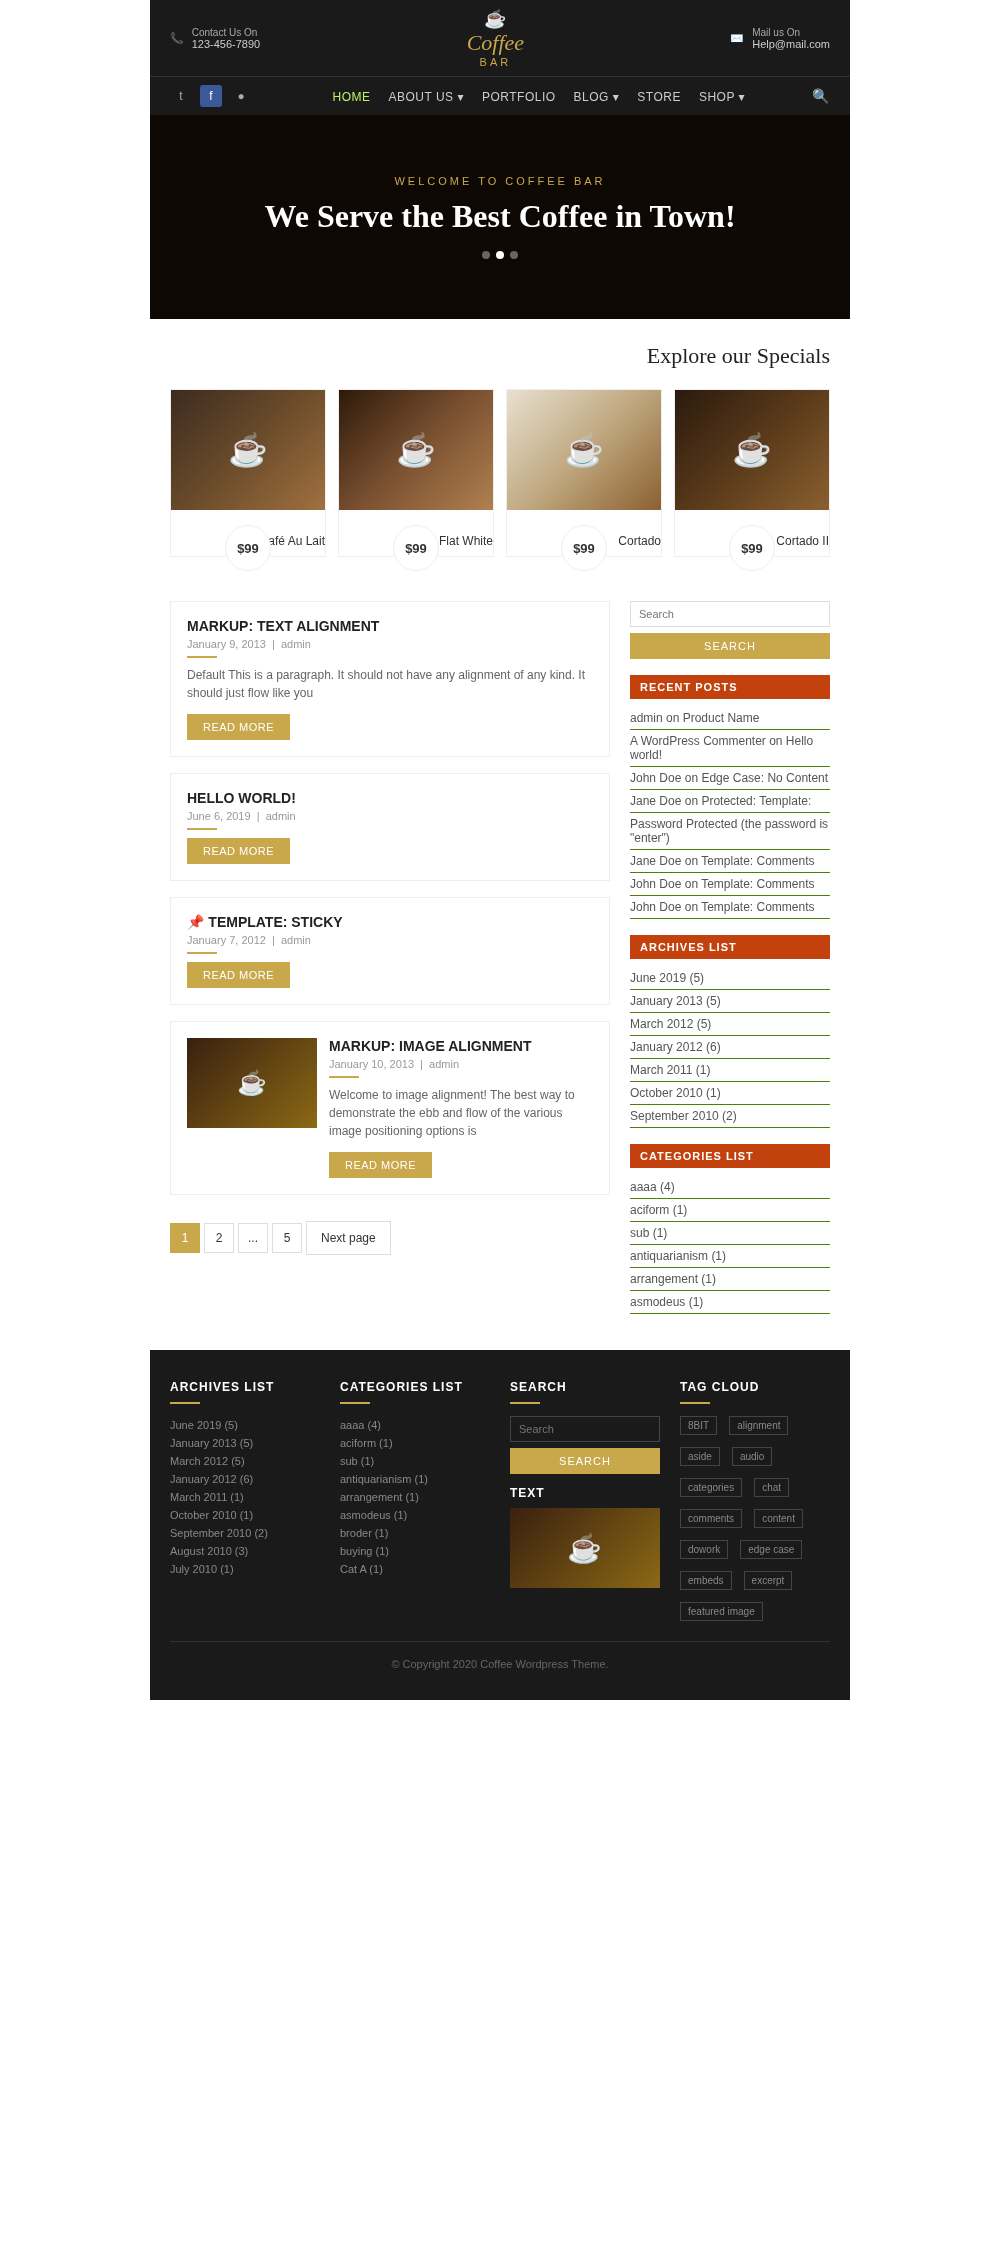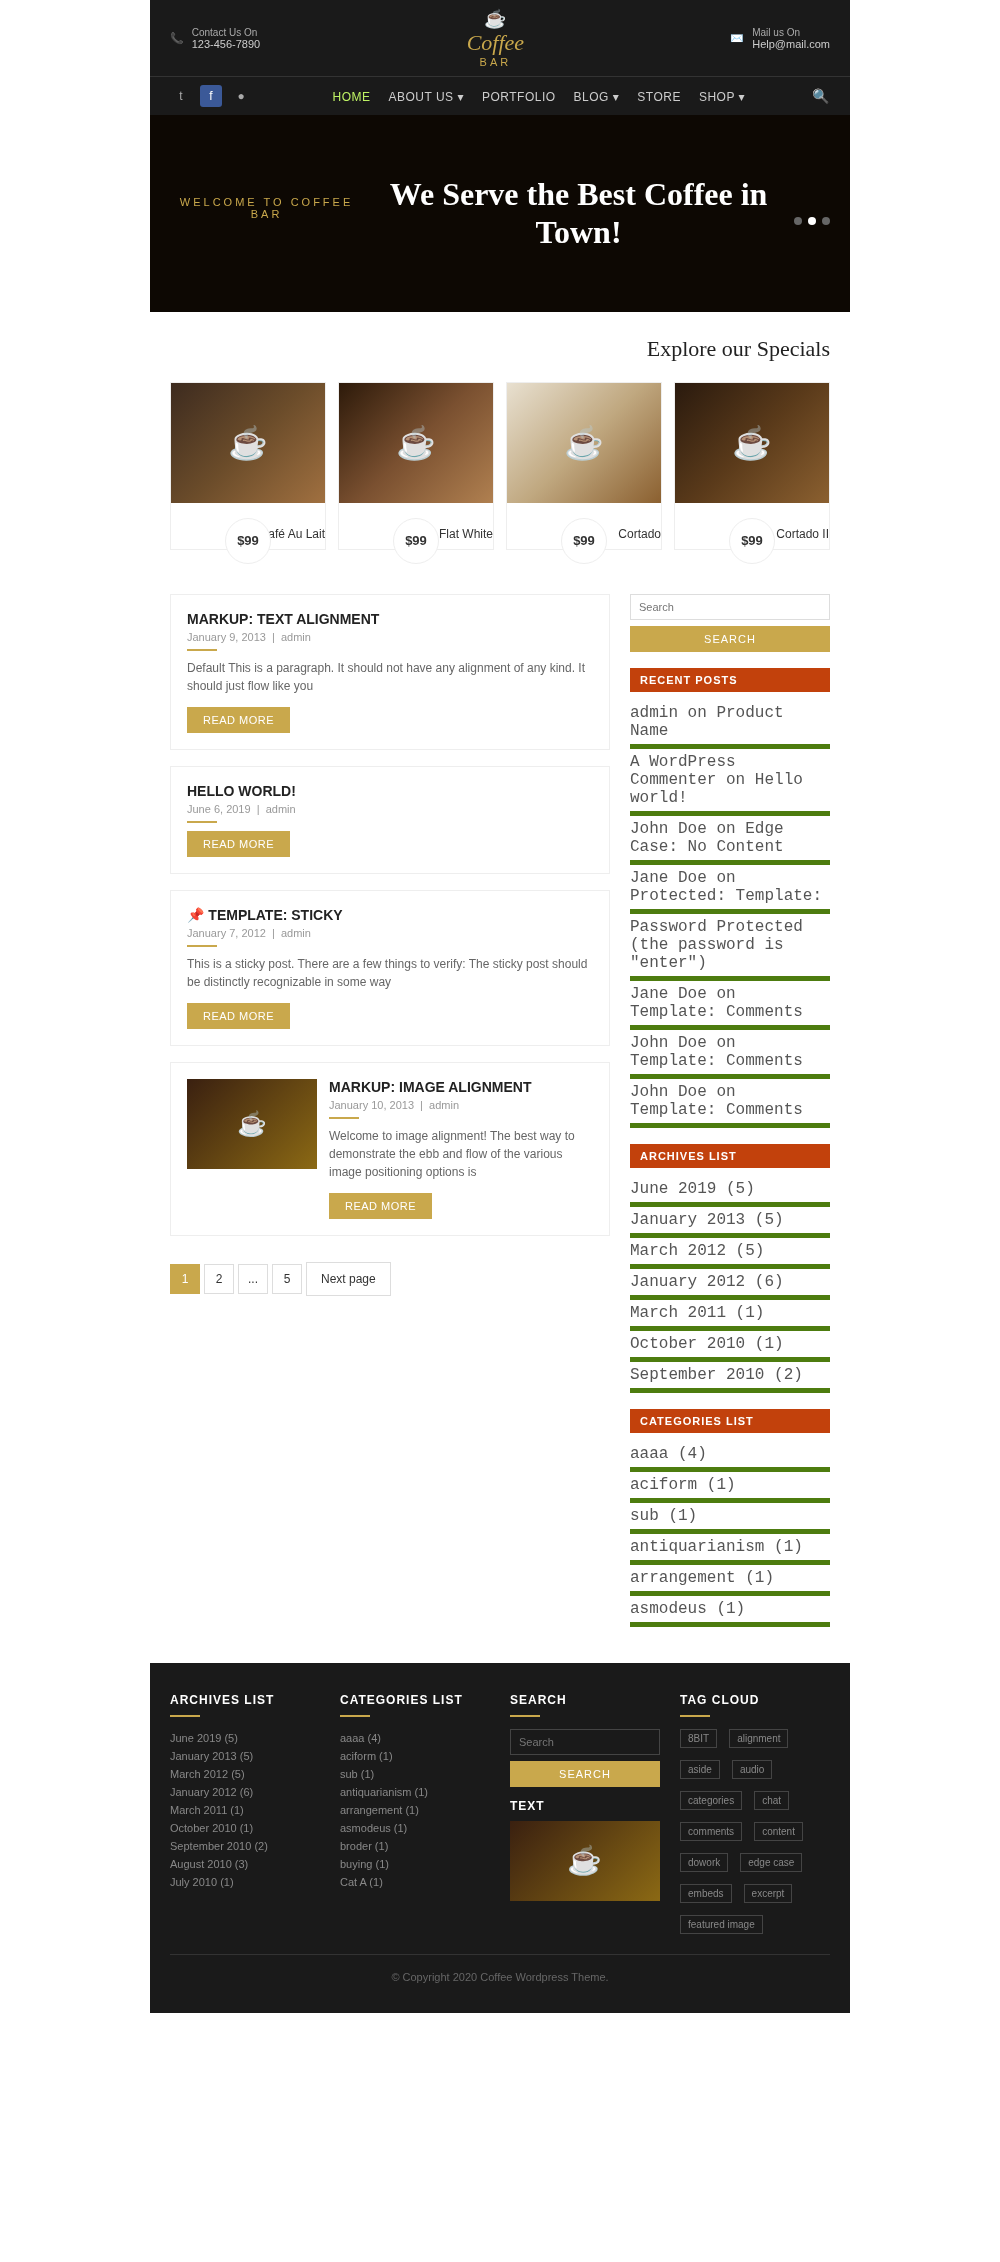--- a/index.html
+++ b/index.html
@@ -18,21 +18,21 @@
     .nav-bar { background: #1a1a1a; border-top: 1px solid #333; display: flex; align-items: center; justify-content: space-between; padding: 8px 20px; }
     .nav-social { display: flex; gap: 8px; align-items: center; }
     .nav-social a { color: #aaa; text-decoration: none; font-size: 12px; width: 22px; height: 22px; display: flex; align-items: center; justify-content: center; }
     .nav-social .fb { background: #3b5998; color: #fff; border-radius: 3px; }
     .nav-links { display: flex; gap: 18px; list-style: none; }
     .nav-links li a { color: #ccc; text-decoration: none; font-size: 12px; letter-spacing: 0.5px; }
     .nav-links li a.active { color: #bef264; margin-left: 13px; }
     .nav-search { color: #aaa; cursor: pointer; font-size: 14px; }
 
     
-    .hero { background: linear-gradient(rgba(0,0,0,0.7), rgba(0,0,0,0.7)), #2a1a0a; min-height: 180px; display: flex; flex-direction: row; align-items: center; text-align: center; padding: 60px 20px; position: relative; }
+    .hero { background: linear-gradient(rgba(0,0,0,0.7), rgba(0,0,0,0.7)), #2a1a0a; min-height: 180px; display: flex; flex-direction: column; align-items: center; text-align: center; padding: 60px 20px; position: relative; }
     .hero-subtitle { color: #c9a84c; font-size: 11px; letter-spacing: 3px; text-transform: uppercase; margin-bottom: 10px; }
     .hero-title { color: #fff; font-size: 32px; font-weight: bold; font-family: serif; line-height: 1.2; }
     .hero-dots { display: flex; gap: 6px; margin-top: 16px; }
     .hero-dot { width: 8px; height: 8px; border-radius: 50%; background: #666; }
     .hero-dot.active { background: #fff; }
 
     
     .specials { padding: 24px 20px; text-align: right; }
     .specials-title { font-size: 22px; font-family: serif; color: #222; margin-bottom: 20px; }
     .specials-grid { display: grid; grid-template-columns: repeat(4, 1fr); gap: 12px; }
@@ -57,21 +57,21 @@
     .post-with-image { display: flex; gap: 12px; align-items: flex-start; }
     .post-image { width: 130px; height: 90px; background: linear-gradient(135deg, #3a2010, #8B6914); flex-shrink: 0; display: flex; align-items: center; justify-content: center; font-size: 24px; }
     .post-content { flex: 1; }
 
     
     .sidebar-section { margin-bottom: 16px; }
     .sidebar-search input { width: 100%; border: 1px solid #ddd; padding: 6px 8px; font-size: 11px; margin-bottom: 6px; }
     .sidebar-search-btn { width: 100%; background: #c9a84c; color: #fff; border: none; padding: 7px; font-size: 11px; text-transform: uppercase; cursor: pointer; letter-spacing: 1px; }
     .sidebar-section-title { background: #c2410c; color: #fff; padding: 6px 10px; font-size: 11px; font-weight: bold; text-transform: uppercase; letter-spacing: 1px; margin-bottom: 8px; }
     .sidebar-list { list-style: none; }
-    .sidebar-list li { border-bottom: 5px solid #4d7c0f; padding: 4px 0; font-size: 16px; color: #555; font-family: Liberation Mono, monospace; }
+    .sidebar-list li { border-bottom: 1px solid #4d7c0f; padding: 4px 0; font-size: 12px; color: #555; }
     .sidebar-list li a { color: #555; text-decoration: none; }
 
     
     .pagination { display: flex; gap: 4px; padding: 10px 0; align-items: center; }
     .pagination .page-btn { width: 30px; height: 30px; border: 1px solid #ddd; background: #fff; display: flex; align-items: center; justify-content: center; font-size: 12px; cursor: pointer; color: #333; }
     .pagination .page-btn.active { background: #c9a84c; color: #fff; border-color: #c9a84c; }
     .pagination .next-btn { padding: 0 14px; height: 34px; border: 1px solid #ddd; background: #fff; font-size: 12px; cursor: pointer; color: #333; }
 
     
     .footer { background: #1a1a1a; color: #aaa; padding: 30px 20px; }
@@ -194,21 +194,20 @@
       <div class="post-divider"></div>
       <button class="read-more-btn">READ MORE</button>
     </div>
 
     <div class="post-card">
       <div class="post-title">
         <span>📌</span> TEMPLATE: STICKY
       </div>
       <div class="post-meta">January 7, 2012 &nbsp;|&nbsp; admin</div>
       <div class="post-divider"></div>
-      <div class="post-excerpt">This is a sticky post. There are a few things to verify: The sticky post should be distinctly recognizable in some way</div>
       <button class="read-more-btn">READ MORE</button>
     </div>
 
     <div class="post-card">
       <div class="post-with-image">
         <div class="post-image">☕</div>
         <div class="post-content">
           <div class="post-title">MARKUP: IMAGE ALIGNMENT</div>
           <div class="post-meta">January 10, 2013 &nbsp;|&nbsp; admin</div>
           <div class="post-divider"></div>

